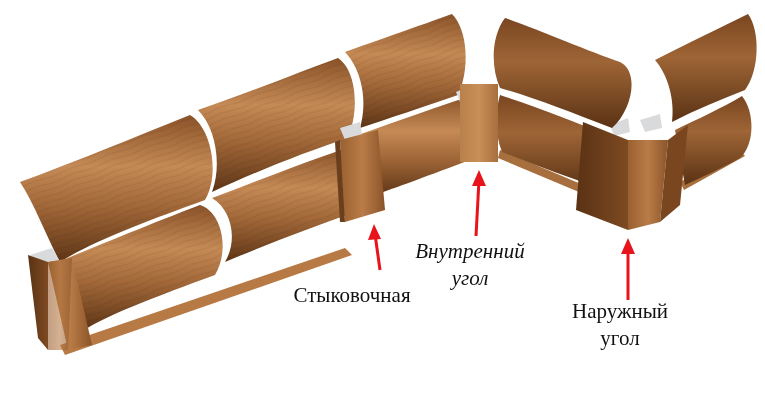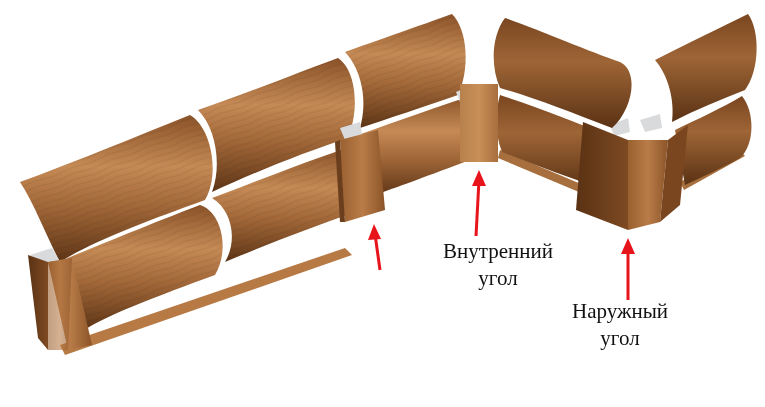--- a/index.html
+++ b/index.html
@@ -120,23 +120,24 @@
       <polygon points="479,170 472,186 486,186" stroke="none"></polygon>
     </g>
     <g>
       <line x1="628" y1="300" x2="628" y2="248"></line>
       <polygon points="628,238 621,254 635,254" stroke="none"></polygon>
     </g>
   </g>
 </svg>
 
 <div class="label" style="left:281px; top:282px; width:142px;">
+  <div>Стыковочная</div>
 </div>
 
-<div class="label" style="left:430px; top:238px; width:136px;">
+<div class="label" style="left:402px; top:238px; width:136px;font-style:italic;">
   <div>Внутренний</div>
   <div>угол</div>
 </div>
 
 <div class="label" style="left:560px; top:298px; width:120px;text-align:center;">
   <div>Наружный</div>
   <div>угол</div>
 </div>
 
 </body></html>

